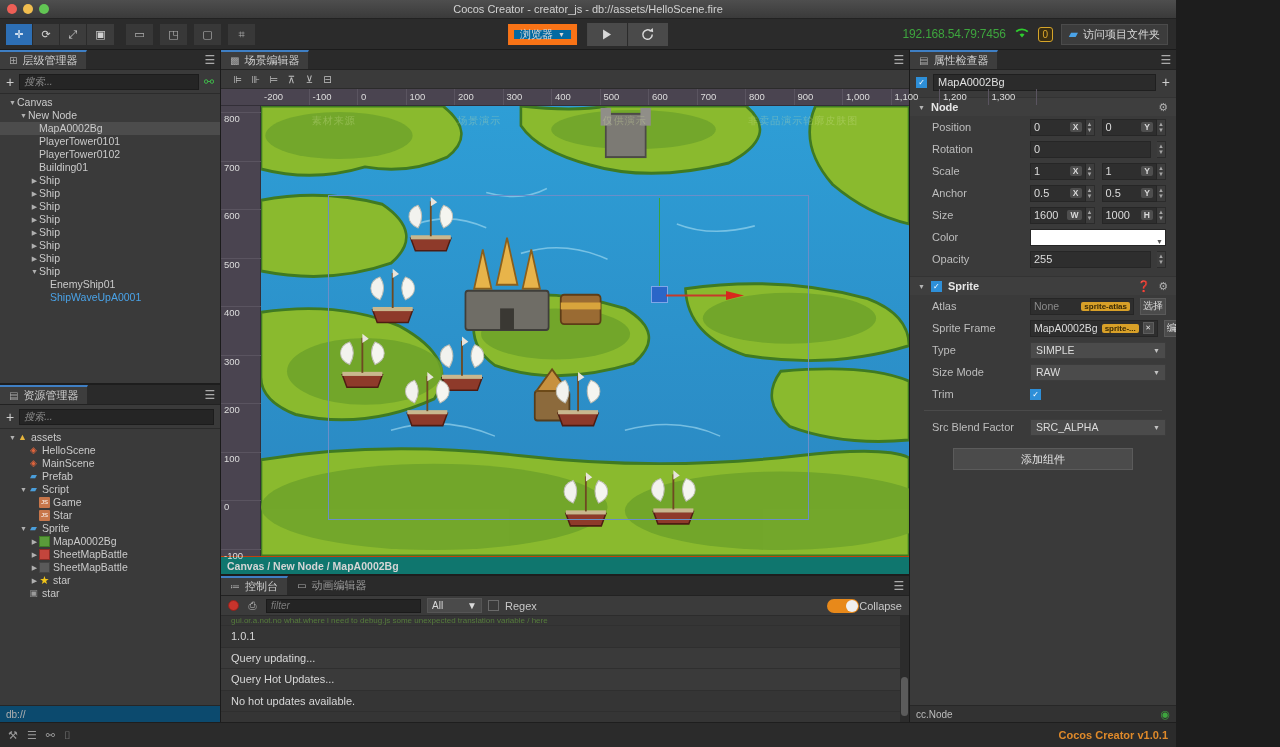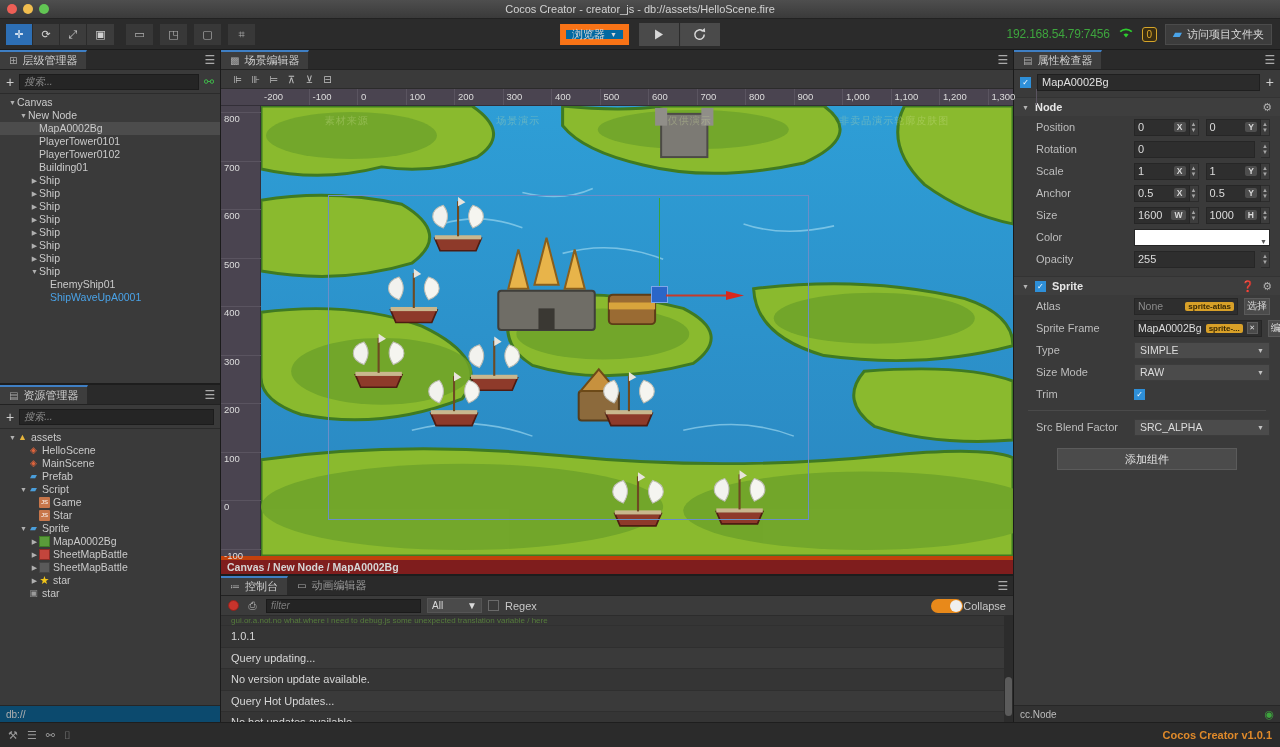--- a/index.html
+++ b/index.html
@@ -3,21 +3,21 @@
 <meta charset="utf-8">
 <style>
   * { box-sizing: border-box; margin: 0; padding: 0; }
   html, body {
     width: 1280px; height: 747px; overflow: hidden;
     background: #1d1d1d;
     font-family: "Liberation Sans", "DejaVu Sans", sans-serif;
     font-size: 11px; color: #c8c8c8;
     -webkit-font-smoothing: antialiased;
   }
-  .app { width: 1280px; height: 747px; display: flex; flex-direction: column; position: relative; }
+  .app { width: 1176px; height: 747px; display: flex; flex-direction: column; position: relative; }
 
   
   .titlebar {
     height: 19px; flex: 0 0 19px; position: relative;
     background: linear-gradient(to bottom, #4e4e4e, #3a3a3a);
     border-bottom: 1px solid #222;
     display: flex; align-items: center;
   }
   .traffic { display: flex; gap: 6px; padding-left: 7px; }
   .traffic i { width: 10px; height: 10px; border-radius: 50%; display: block; }
@@ -164,21 +164,21 @@
     border-right: 1px solid #332f38;
   }
   .ruler-v .tickv {
     position: absolute; left: 0; width: 40px; border-top: 1px solid #5a5460;
     color: #ddd; font-size: 9.5px; padding-left: 3px;
   }
   .viewport {
     flex: 1; position: relative; overflow: hidden; background: #1e5fa8;
   }
   .bread {
-    height: 18px; flex: 0 0 18px; background: #7f1d1d; border-top: 4px solid #c2410c;
+    height: 18px; flex: 0 0 18px; background: #0f766e; border-top: 1px solid #c2410c;
     display: flex; align-items: center; padding-left: 6px; color: #d5d5d5;
     font-size: 10.5px; font-weight: bold;
   }
 
   
   .scene-svg { position: absolute; inset: 0; width: 100%; height: 100%; }
   .sel-rect {
     position: absolute; border: 1px solid #6a8ec9; left: 67px; top: 89px;
     width: 481px; height: 325px;
   }
@@ -799,21 +799,20 @@
                 <span class="knob"></span>
               </div>
             <span>Collapse</span>
           </div>
         </div>
         <div style="position:relative;flex:1;min-height:0;display:flex;flex-direction:column;">
           <div class="log-line clip">gui.or.a.not.no  what.where  i need to debug.js  some unexpected translation variable  /  here</div>
           <div class="log-list" id="log-list">
               <div class="log-line">1.0.1</div>
               <div class="log-line alt">Query updating...</div>
-              <div class="log-line">No version update available.</div>
               <div class="log-line alt">Query Hot Updates...</div>
               <div class="log-line">No hot updates available.</div>
             </div>
           <div class="scrollbar-v">
               <div class="thumb"></div>
             </div>
         </div>
       </div>
     </div>
 

